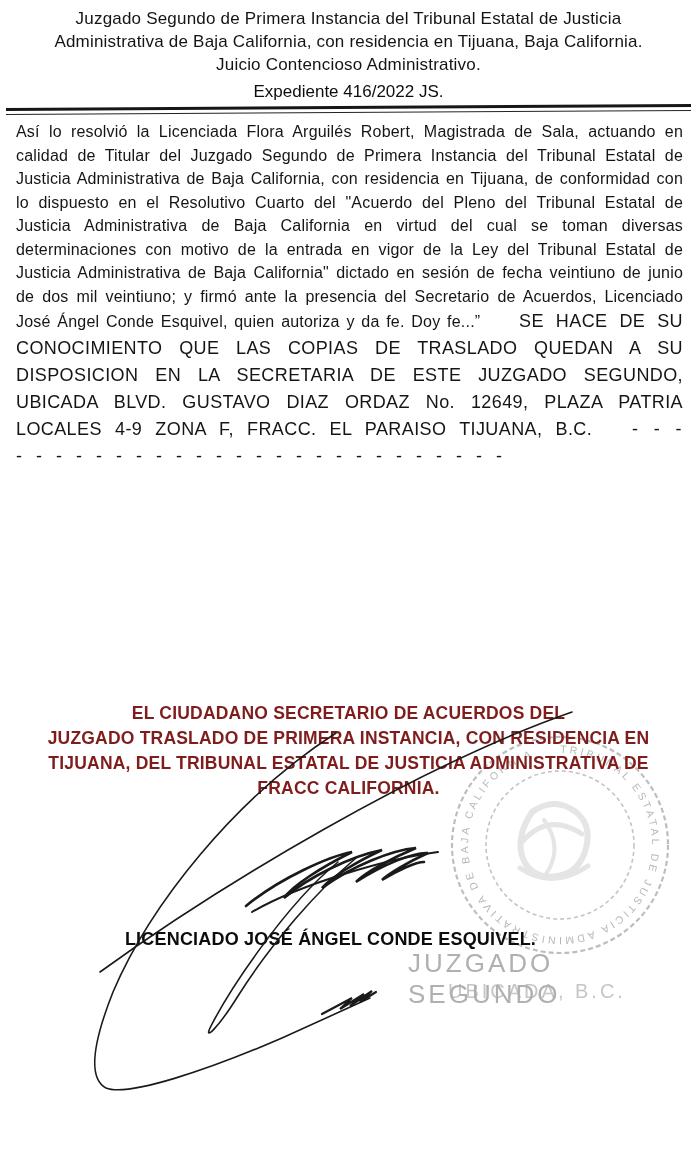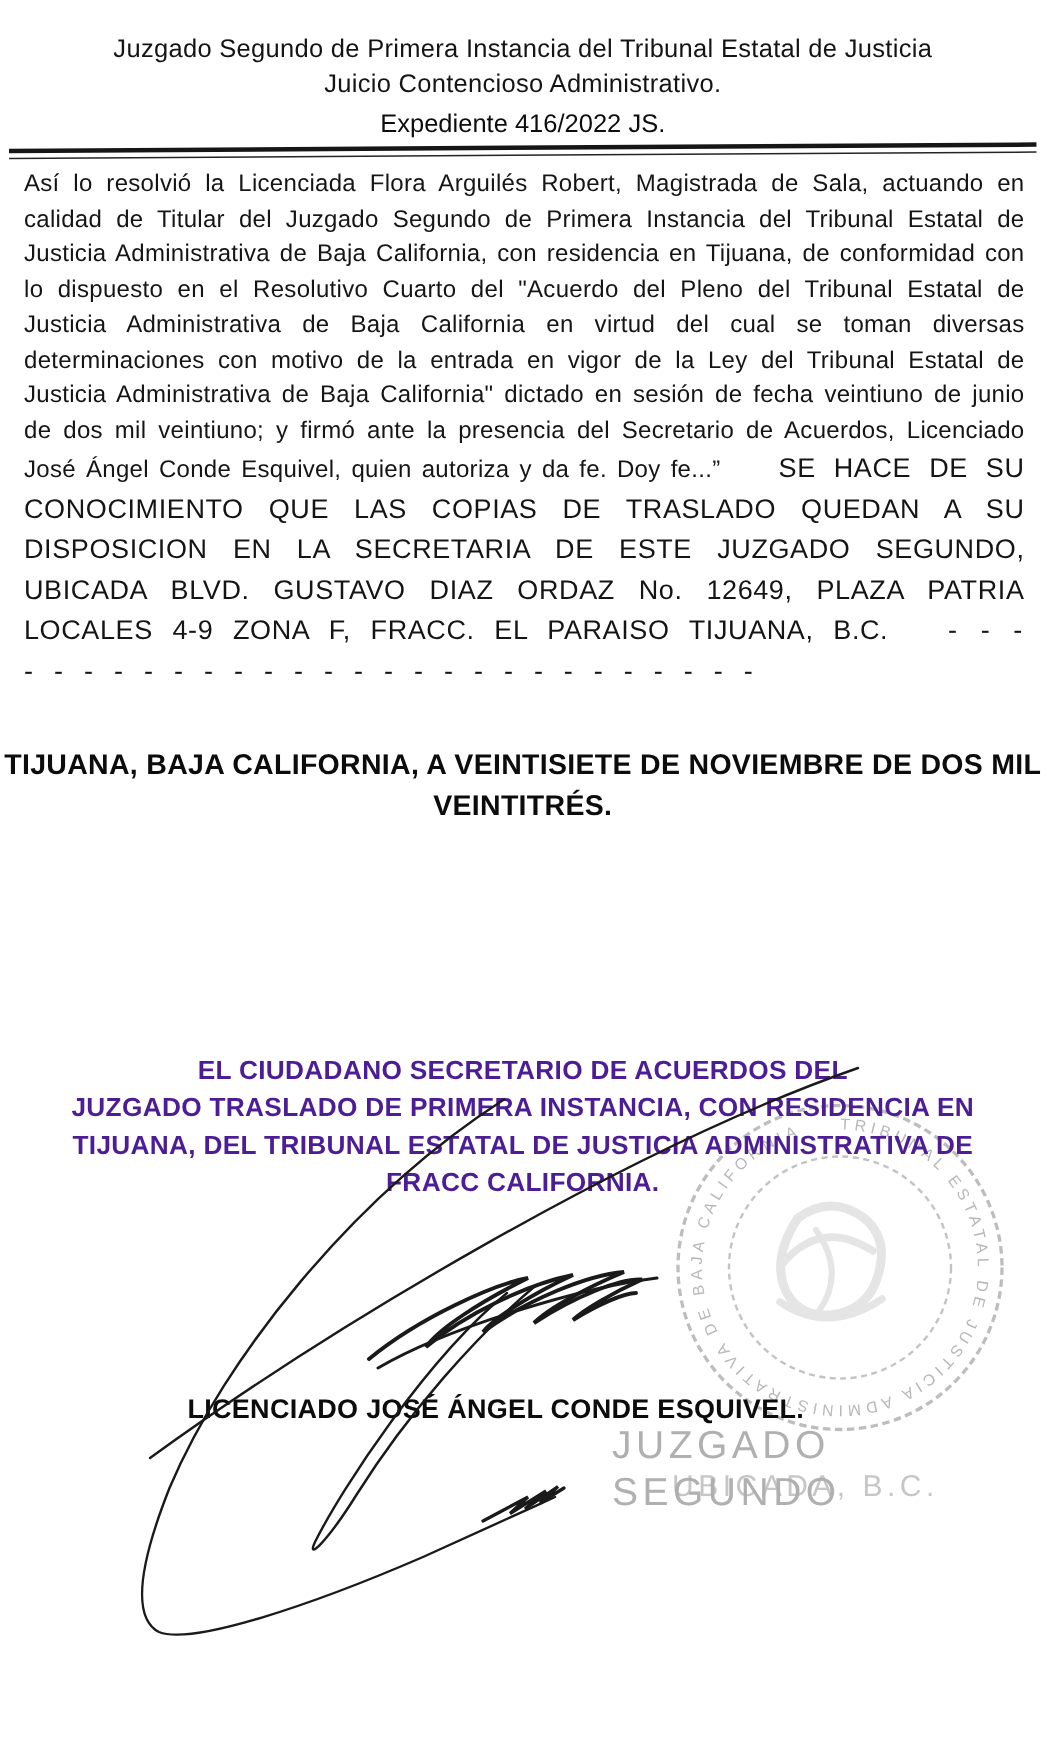--- a/index.html
+++ b/index.html
@@ -6,21 +6,21 @@
   .page{
     position:relative;
     width:697px;height:1162px;
     background:#ffffff;
     overflow:hidden;
     font-family:"Liberation Sans", sans-serif;
     color:#111;
   }
   
   .header{
-    padding-top:21px;
+    padding-top:7px;
     text-align:center;
     font-size:17px;
     line-height:23px;
     letter-spacing:.2px;
     color:#141414;
   }
   .expediente{
     margin-top:6px;
     text-align:center;
     font-size:17px;
@@ -69,21 +69,21 @@
   }
   
   .secretary{
     position:absolute;
     top:701px;left:28px;right:28px;
     text-align:center;
     font-weight:bold;
     font-size:17.5px;
     line-height:25px;
     letter-spacing:.2px;
-    color:#4c1d95;
+    color:#7f1d1d;
     z-index:3;
   }
   
   .signer-name{
     position:absolute;
     top:929px;left:0;right:36px;
     text-align:center;
     font-weight:bold;
     font-size:18px;
     letter-spacing:.2px;
@@ -143,35 +143,32 @@
         <path d="M 532 812 q 22 -16 44 0 q 16 13 10 36 q -6 24 -28 28 q -24 4 -34 -15 q -10 -22 8 -49" stroke-width="6"></path>
         <path d="M 522 842 q 26 -30 60 -8" stroke-width="5"></path>
         <path d="M 520 868 q 32 22 68 -2" stroke-width="5"></path>
         <path d="M 544 820 q 20 28 2 54" stroke-width="4"></path>
       </g>
     </g>
   </svg>
 
   <div class="header">
     <div>Juzgado Segundo de Primera Instancia del Tribunal Estatal de Justicia</div>
+    <div>Administrativa de Baja California, con residencia en Tijuana, Baja California.</div>
     <div>Juicio Contencioso Administrativo.</div>
   </div>
   <div class="expediente">Expediente 416/2022 JS.</div>
   <div class="double-rule"></div>
 
   <p class="body-par">
     <span>Así lo resolvió la Licenciada Flora Arguilés Robert, Magistrada de Sala, actuando en calidad de Titular del Juzgado Segundo de Primera Instancia del Tribunal Estatal de Justicia Administrativa de Baja California, con residencia en Tijuana, de conformidad con lo dispuesto en el Resolutivo Cuarto del "Acuerdo del Pleno del Tribunal Estatal de Justicia Administrativa de Baja California en virtud del cual se toman diversas determinaciones con motivo de la entrada en vigor de la Ley del Tribunal Estatal de Justicia Administrativa de Baja California" dictado en sesión de fecha veintiuno de junio de dos mil veintiuno; y firmó ante la presencia del Secretario de Acuerdos, Licenciado José Ángel Conde Esquivel, quien autoriza y da fe. Doy fe...”</span>
     <span class="caps">SE HACE DE SU CONOCIMIENTO QUE LAS COPIAS DE TRASLADO QUEDAN A SU DISPOSICION EN LA SECRETARIA DE ESTE JUZGADO SEGUNDO, UBICADA BLVD. GUSTAVO DIAZ ORDAZ No. 12649, PLAZA PATRIA LOCALES 4-9 ZONA F, FRACC. EL PARAISO TIJUANA, B.C.</span>
     <span class="caps dashes">- - - - - - - - - - - - - - - - - - - - - - - - - - - -</span>
   </p>
 
-  <div class="date-block">
-    <div>TIJUANA, BAJA CALIFORNIA, A VEINTISIETE DE NOVIEMBRE DE DOS MIL</div>
-    <div>VEINTITRÉS.</div>
-  </div>
 
   <div class="secretary">
     <div>EL CIUDADANO SECRETARIO DE ACUERDOS DEL</div>
     <div>JUZGADO TRASLADO DE PRIMERA INSTANCIA, CON RESIDENCIA EN</div>
     <div>TIJUANA, DEL TRIBUNAL ESTATAL DE JUSTICIA ADMINISTRATIVA DE</div>
     <div>FRACC CALIFORNIA.</div>
   </div>
 
   <div class="signer-name">LICENCIADO JOSÉ ÁNGEL CONDE ESQUIVEL.</div>
 

